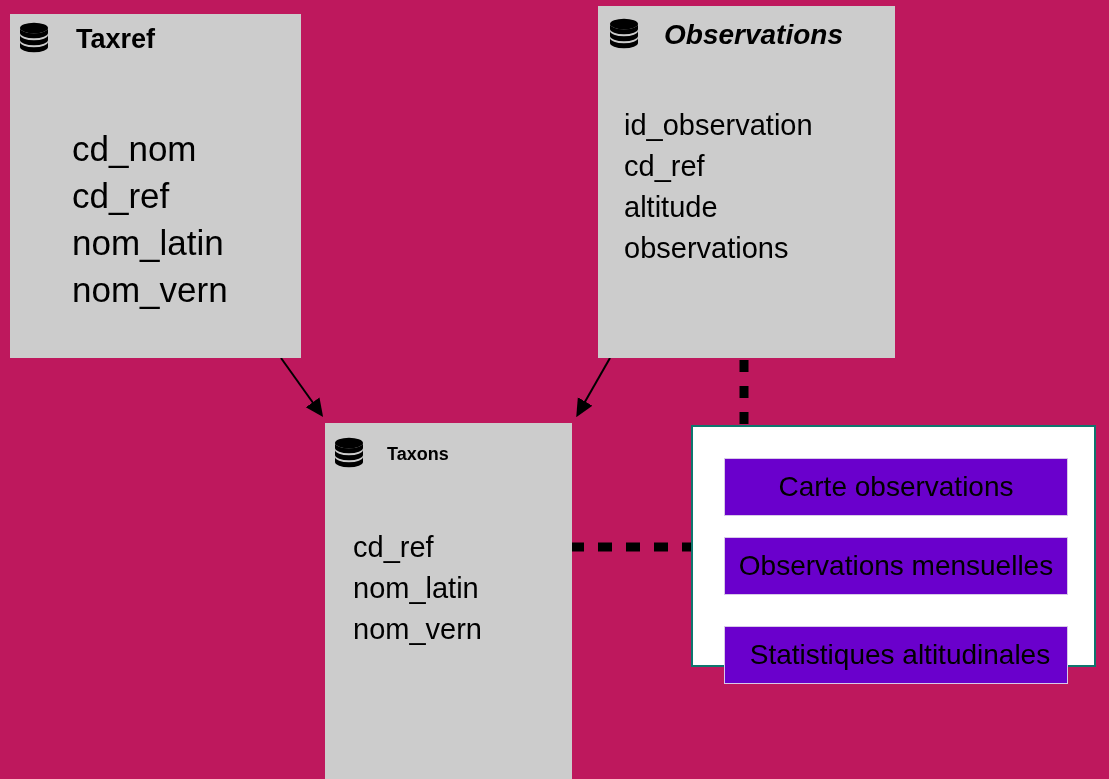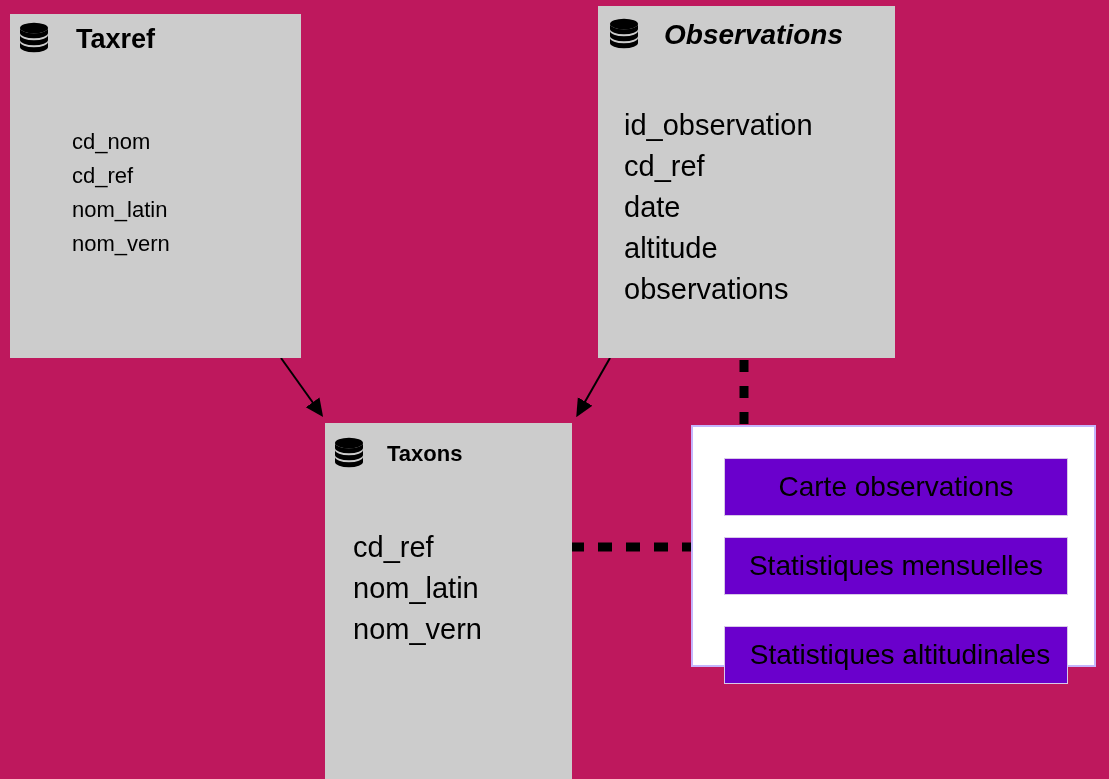--- a/index.html
+++ b/index.html
@@ -50,39 +50,39 @@
   #box-taxref       { left: 10px;  top: 14px;  width: 291px; height: 344px; }
   #box-observations { left: 598px; top: 6px;   width: 297px; height: 352px; }
   #box-taxons       { left: 325px; top: 423px; width: 247px; height: 356px; }
 
   #hdr-taxref       { left: 18px;  top: 22px;  }
   #hdr-observations { left: 608px; top: 18px;  }
   #hdr-taxons       { left: 333px; top: 437px; }
 
   #hdr-taxref .entity-title       { font-size: 27px; margin-left: 26px; }
   #hdr-observations .entity-title { font-size: 28px; margin-left: 24px; font-style: italic; }
-  #hdr-taxons .entity-title       { font-size: 22px; margin-left: 22px; }
+  #hdr-taxons .entity-title       { font-size: 18px; margin-left: 22px; }
 
-  #fields-taxref       { left: 72px;  top: 131px; font-size: 22px; }
+  #fields-taxref       { left: 72px;  top: 131px; font-size: 35px; }
   #fields-observations { left: 608px; top: 111px; font-size: 29px; }
   #fields-taxons       { left: 353px; top: 533px; font-size: 29px; }
 
   #fields-taxref .field       { margin-bottom: 12px; }
   #fields-observations .field { margin-bottom: 12px; margin-left: 16px; }
   #fields-taxons .field       { margin-bottom: 12px; }
 
   
   #viz-panel {
     position: absolute;
     left: 691px;
     top: 425px;
     width: 405px;
     height: 242px;
     background: #ffffff;
-    border: 2px solid #c4b5fd;
+    border: 2px solid #0f766e;
     box-sizing: border-box;
   }
   .viz-button {
     position: absolute;
     left: 31px;
     width: 344px;
     height: 58px;
     background: #6a00cc;
     border: 1px solid #d8c8e8;
     box-sizing: border-box;
@@ -152,21 +152,20 @@
       <ellipse cx="16" cy="6" rx="14" ry="5.2" fill="#000000"></ellipse>
       <path d="M2,6 L2,11 a14,5.2 0 0 0 28,0 L30,6 a14,5.2 0 0 1 -28,0 z" fill="#000000"></path>
       <path d="M2,13 L2,18 a14,5.2 0 0 0 28,0 L30,13 a14,5.2 0 0 1 -28,0 z" fill="#000000"></path>
       <path d="M2,20 L2,25 a14,5.2 0 0 0 28,0 L30,20 a14,5.2 0 0 1 -28,0 z" fill="#000000"></path>
     </svg>
     <span class="entity-title">Observations</span>
   </div>
   <div class="field-list" id="fields-observations">
     <span class="field">id_observation</span>
     <span class="field">cd_ref</span>
-    <span class="field">date</span>
     <span class="field">altitude</span>
     <span class="field">observations</span>
   </div>
 
   <div class="entity" id="box-taxons"></div>
   <div class="entity-header" id="hdr-taxons">
     <svg class="db-icon" width="32" height="34" viewBox="0 0 32 34" xmlns="http://www.w3.org/2000/svg">
       <ellipse cx="16" cy="6" rx="14" ry="5.2" fill="#000000"></ellipse>
       <path d="M2,6 L2,11 a14,5.2 0 0 0 28,0 L30,6 a14,5.2 0 0 1 -28,0 z" fill="#000000"></path>
       <path d="M2,13 L2,18 a14,5.2 0 0 0 28,0 L30,13 a14,5.2 0 0 1 -28,0 z" fill="#000000"></path>
@@ -175,17 +174,17 @@
     <span class="entity-title">Taxons</span>
   </div>
   <div class="field-list" id="fields-taxons">
     <span class="field">cd_ref</span>
     <span class="field">nom_latin</span>
     <span class="field">nom_vern</span>
   </div>
 
   <div id="viz-panel">
     <div class="viz-button" id="viz-btn-0">Carte observations</div>
-    <div class="viz-button" id="viz-btn-1">Statistiques mensuelles</div>
+    <div class="viz-button" id="viz-btn-1">Observations mensuelles</div>
     <div class="viz-button" id="viz-btn-2">Statistiques altitudinales</div>
   </div>
 
 </div>
 
 </body></html>

